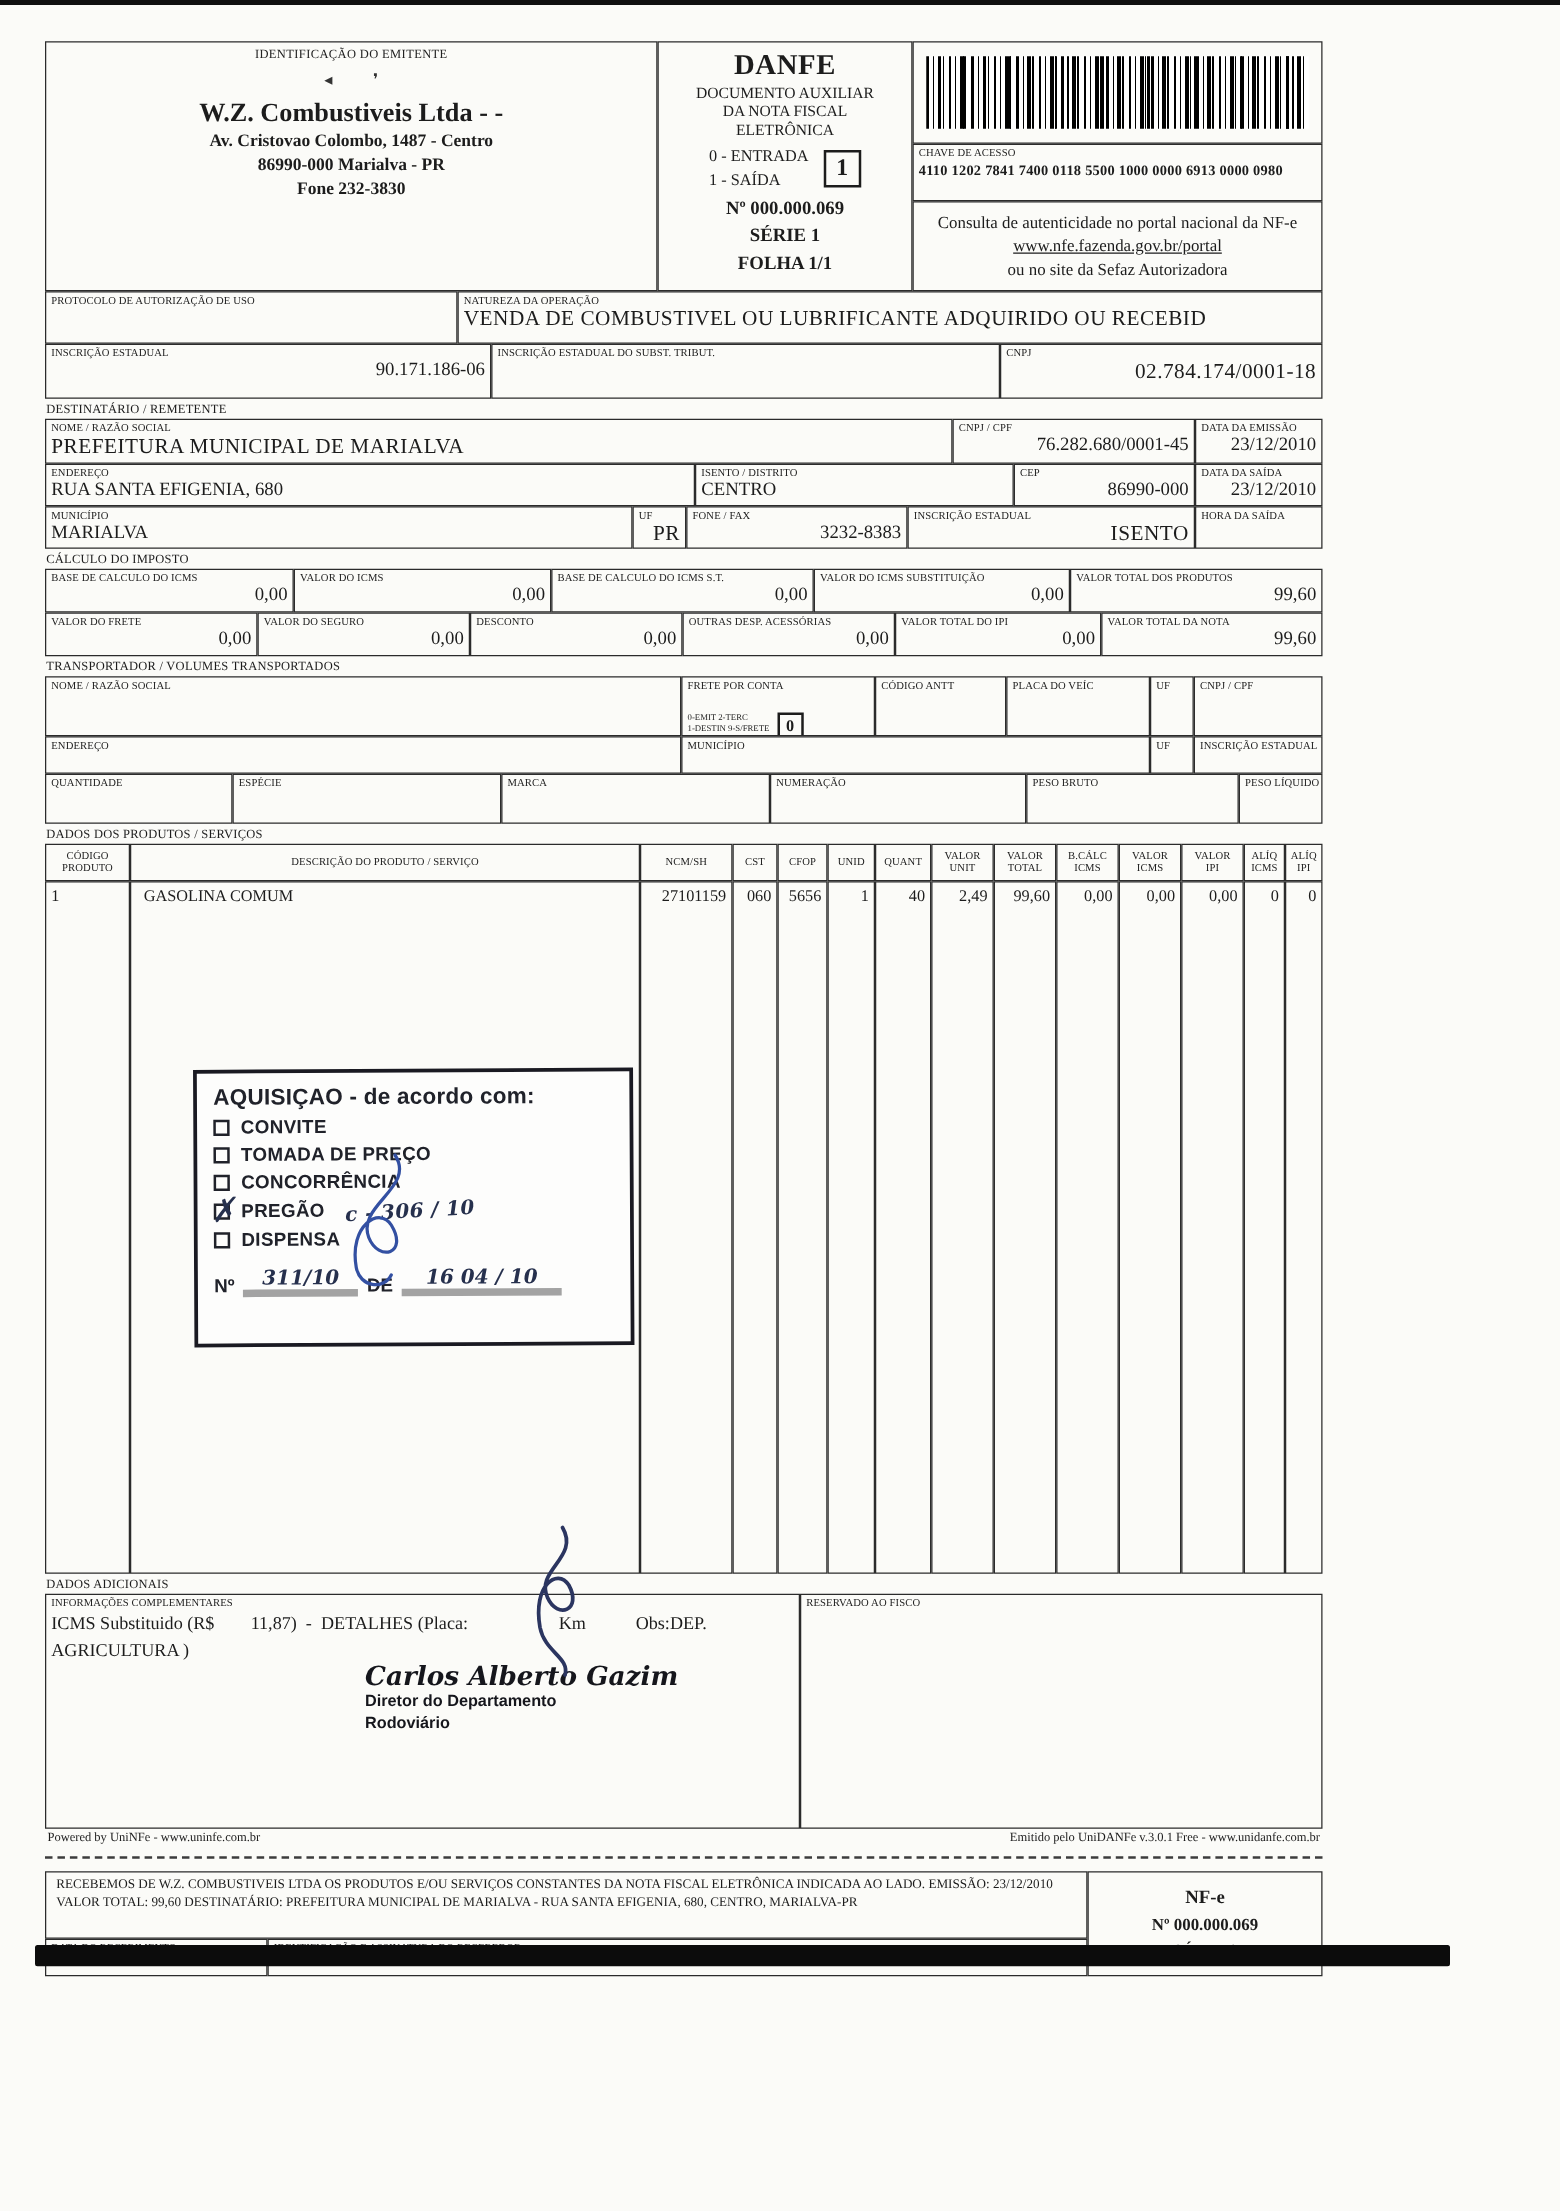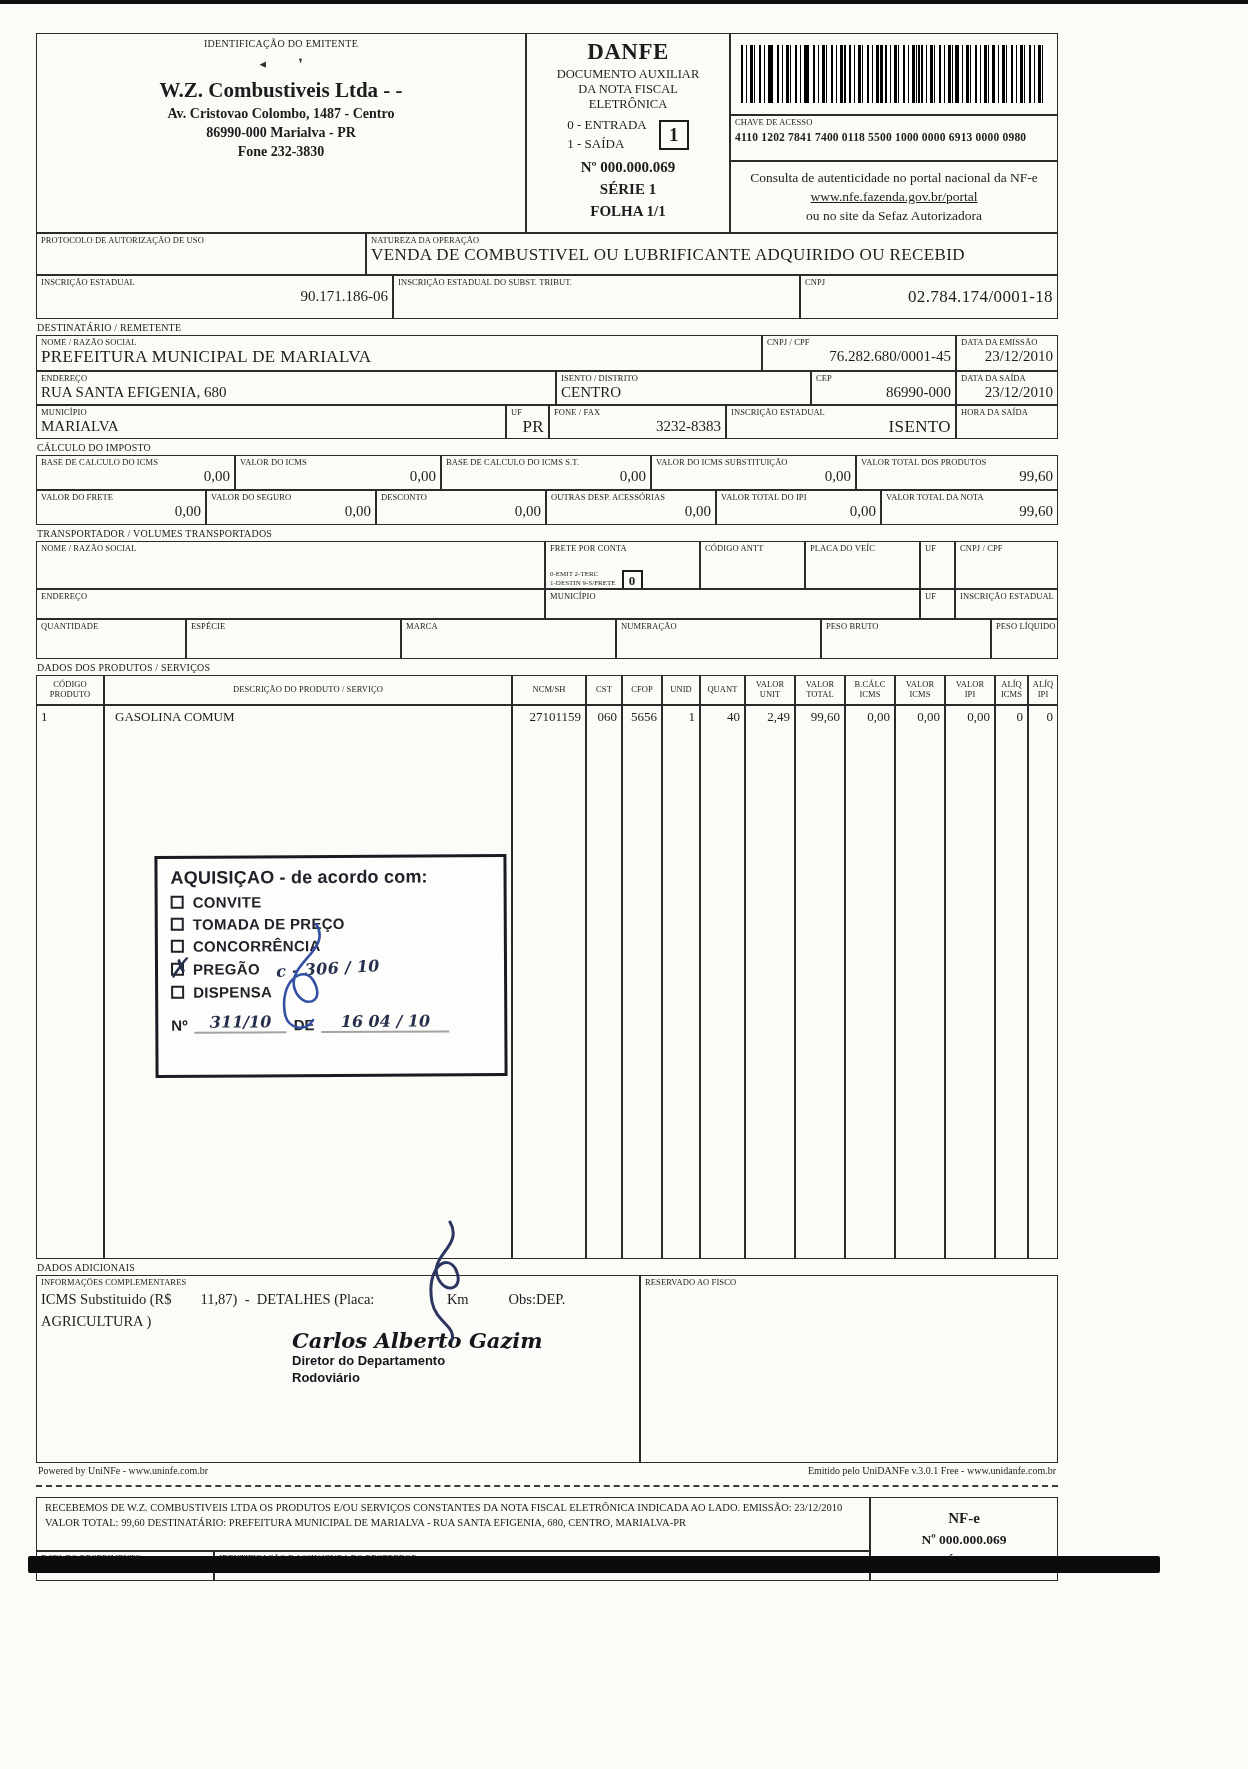--- a/index.html
+++ b/index.html
@@ -54,21 +54,21 @@
 .pval{font-size:13px;white-space:nowrap}
 
 .stamp{position:absolute;left:119px;top:150px;width:352px;height:222px;border:3px solid #1a1a22;padding:9px 13px;font-family:"Liberation Sans",sans-serif;color:#20222a;transform:rotate(-.3deg);background:rgba(255,255,255,.6)}
 .stamp-title{font-size:18px;font-weight:600;letter-spacing:.2px}
 .stamp-opt{display:flex;align-items:center;font-size:15px;font-weight:600;margin-top:5px;letter-spacing:.3px}
 .cb{width:13px;height:13px;border:2px solid #20222a;margin-right:9px;flex:0 0 13px;position:relative}
 .xm{position:absolute;left:-5px;top:-11px;font-size:25px;color:#26304d;transform:rotate(-8deg);font-weight:400}
 .hand{font-family:"DejaVu Serif",serif;font-style:italic;color:#26304d;display:inline-block}
 .stamp-note{font-size:16px;margin-left:16px;transform:rotate(-3deg)}
 .stamp-nline{margin-top:12px;font-size:15px;font-weight:600;display:flex;align-items:flex-end;gap:7px}
-.fill{border-bottom:2px solid #a3a3a3;text-align:center;font-size:16px}
+.fill{border-bottom:6px solid #a3a3a3;text-align:center;font-size:16px}
 .pen{position:absolute;pointer-events:none}
 
 .h160{height:188px}
 .info{font-size:14.5px;line-height:1.5;padding-top:2px}
 .sig{position:absolute;left:255px;top:52px;width:300px;text-align:left}
 .sig-name{font-family:"DejaVu Serif",serif;font-style:italic;font-weight:700;font-size:21px;color:#15161c}
 .sig-t{font-family:"Liberation Sans",sans-serif;font-weight:700;font-size:13px;line-height:1.3;color:#15161c}
 
 .footer{display:flex;justify-content:space-between;font-size:10px;height:16px;padding:2px 2px 0}
 .cutline{border-top:2px dashed #3c3c3c;margin:6px 0 10px}

